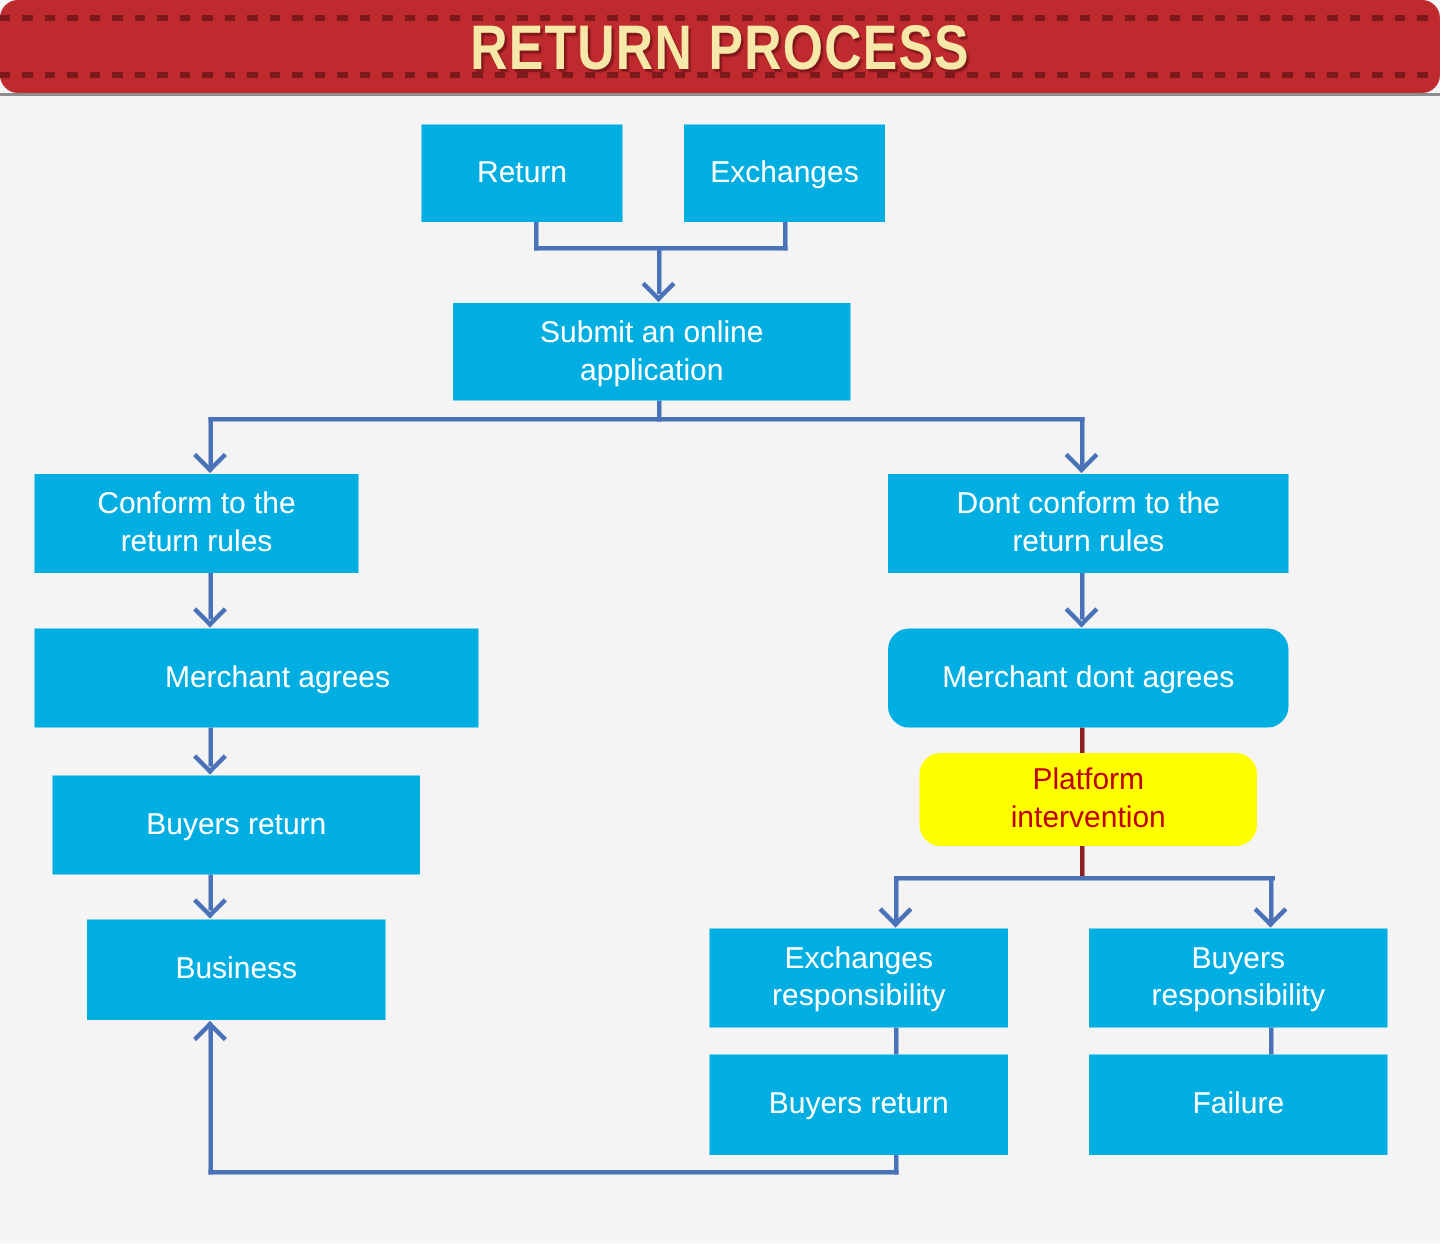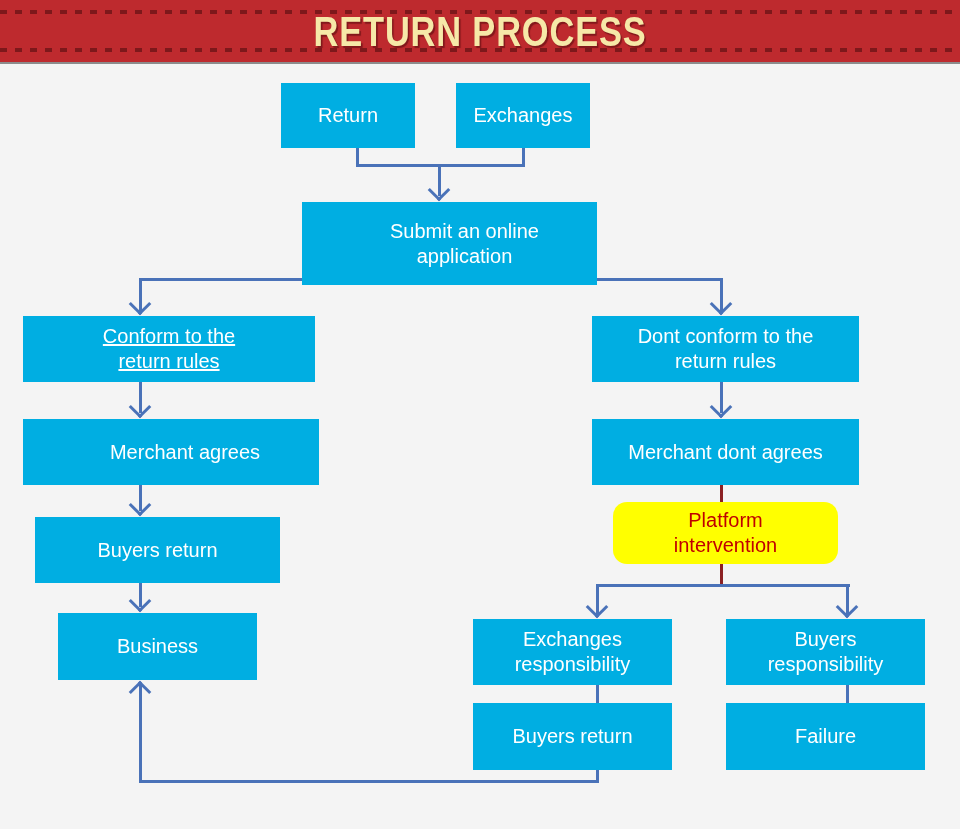--- a/index.html
+++ b/index.html
@@ -5,21 +5,21 @@
   html,body { margin:0; padding:0; background:#ffffff; }
   #canvas {
     position:relative; width:960px; height:829px;
     background:#f4f4f4; overflow:hidden;
     font-family:"Liberation Sans", sans-serif;
   }
   
   .banner {
     position:absolute; left:0; top:0; width:960px; height:62px;
     background:var(--banner-bg,#be2a2e);
-    display:flex; align-items:center; justify-content:center;
+    display:flex; align-items:center; justify-content:center;border-radius:12px;
   }
   .banner-title {
     color:var(--banner-text,#f6e8a8);
     font-size:42px; font-weight:bold; letter-spacing:1px;
     transform:scaleX(0.82); transform-origin:center;
     text-shadow:2px 2px 1px rgba(80,10,12,0.55);
     white-space:nowrap; line-height:1; padding-top:2px;
   }
   .dash {
     position:absolute; left:0; width:960px; height:4px;
@@ -109,33 +109,33 @@
   <div class="line" style="left:139px; top:780px; width:460px; height:3px;"></div>
   <div class="line" style="left:139px; top:684px; width:3px; height:99px;"></div>
   <div class="chev up" style="left:132px; top:684px;"></div>
 
   <div class="node" style="left:281px; top:83px; width:134px; height:65px;">
     <span class="node-label">Return</span>
   </div>
   <div class="node" style="left:456px; top:83px; width:134px; height:65px;">
     <span class="node-label">Exchanges</span>
   </div>
-  <div class="node w175" style="left:302px; top:202px; width:265px; height:83px;padding-left:30px;">
+  <div class="node w175" style="left:302px; top:202px; width:265px; height:65px;">
     <span class="node-label">Submit an online application</span>
   </div>
-  <div class="node w160" style="left:23px; top:316px; width:292px; height:66px;text-decoration:underline;">
+  <div class="node w160" style="left:23px; top:316px; width:216px; height:66px;">
     <span class="node-label">Conform to the return rules</span>
   </div>
   <div class="node w185" style="left:592px; top:316px; width:267px; height:66px;">
     <span class="node-label">Dont conform to the return rules</span>
   </div>
   <div class="node" style="left:23px; top:419px; width:268px; height:66px;padding-left:28px;">
     <span class="node-label">Merchant agrees</span>
   </div>
-  <div class="node" style="left:592px; top:419px; width:267px; height:66px;">
+  <div class="node" style="left:592px; top:419px; width:267px; height:66px;border-radius:14px;">
     <span class="node-label">Merchant dont agrees</span>
   </div>
   <div class="node highlight w130" style="left:613px; top:502px; width:225px; height:62px;">
     <span class="node-label">Platform intervention</span>
   </div>
   <div class="node" style="left:35px; top:517px; width:245px; height:66px;">
     <span class="node-label">Buyers return</span>
   </div>
   <div class="node" style="left:58px; top:613px; width:199px; height:67px;">
     <span class="node-label">Business</span>

